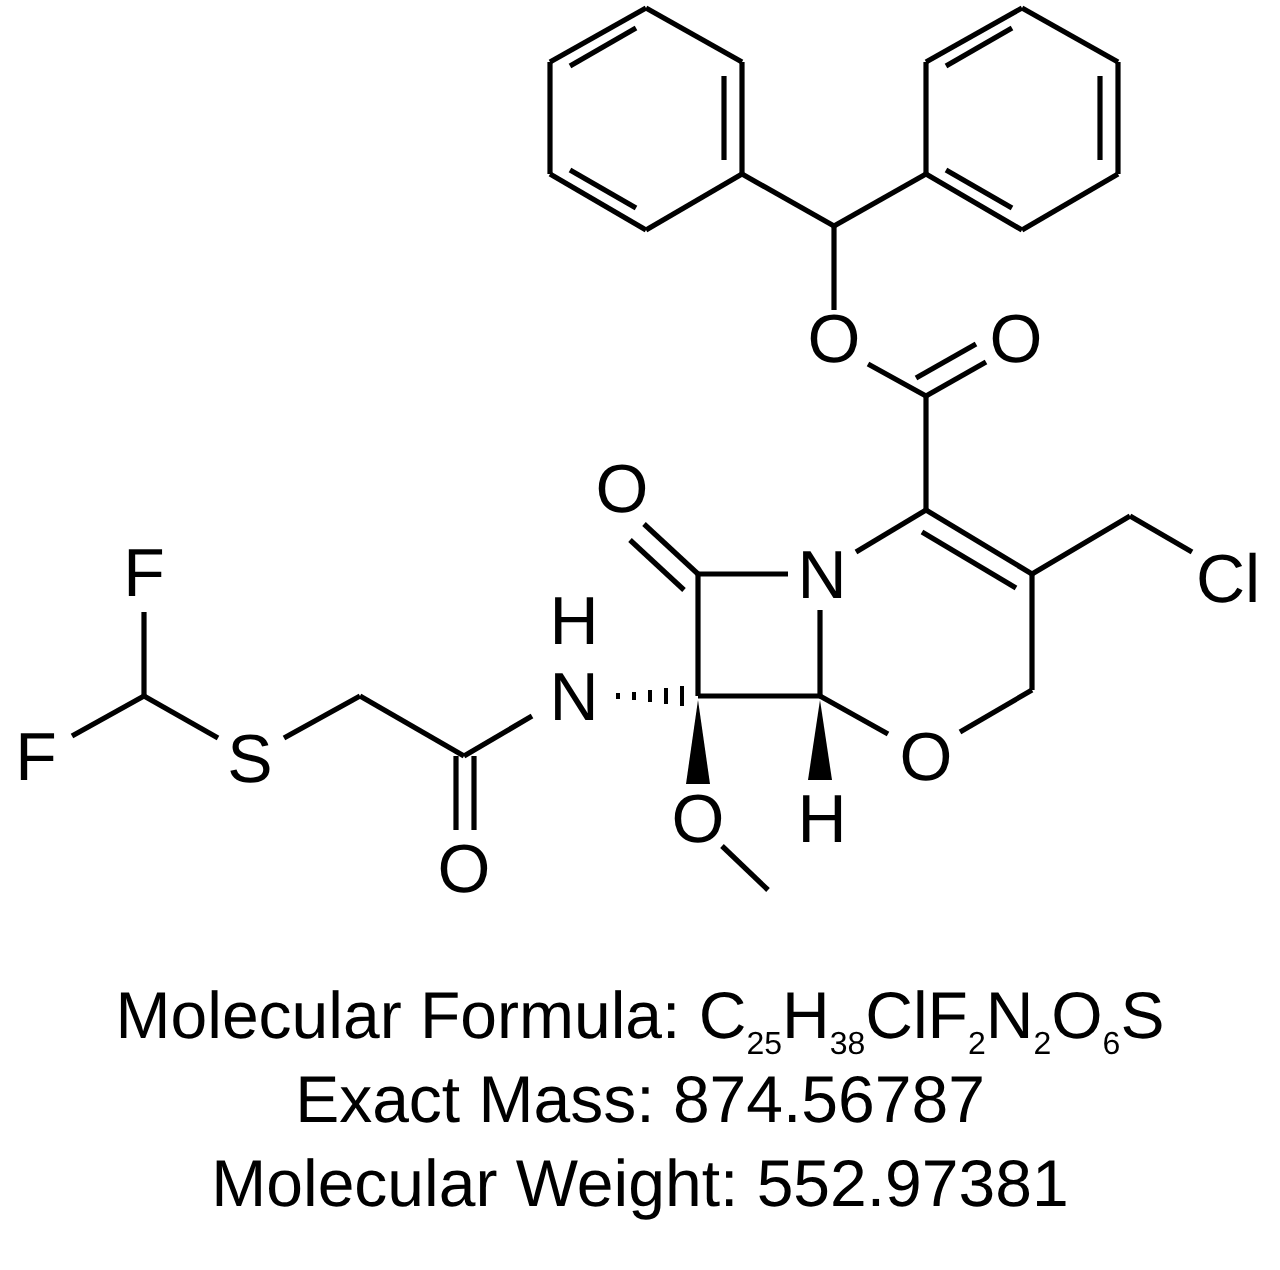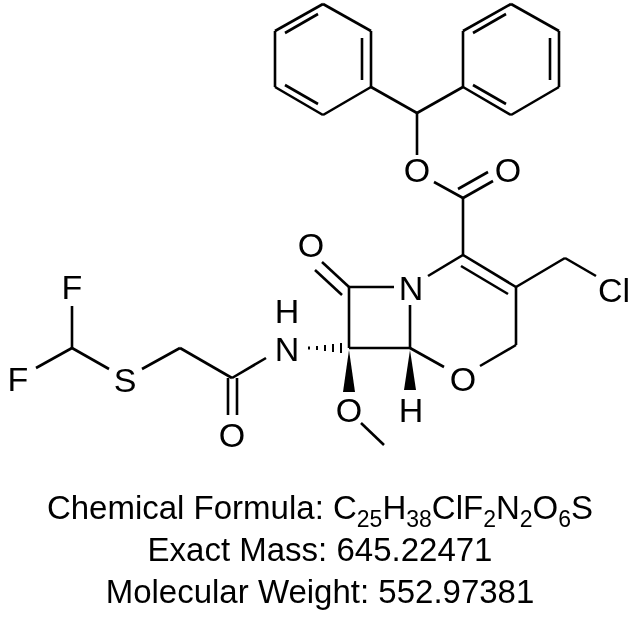--- a/index.html
+++ b/index.html
@@ -1,21 +1,21 @@
 <!DOCTYPE html>
 <html><head>
 <meta charset="utf-8">
 <style>
   html, body { margin: 0; padding: 0; background: #ffffff; }
   body { width: 640px; height: 635px; position: relative; overflow: hidden; font-family: "Liberation Sans", sans-serif; }
   #structure { position: absolute; left: 0; top: 0; }
   .bond { stroke: #000; stroke-width: 2.6; stroke-linecap: butt; fill: none; }
   .atom { font-family: "Liberation Sans", sans-serif; font-size: 34px; fill: #000; text-anchor: middle; dominant-baseline: central; }
   .caption { position: absolute; left: 0; width: 640px; text-align: center; font-size: 33px; color: #000; line-height: 40px; }
-  .caption sub { font-size: 23px; vertical-align: -8px; line-height: 0; }
+  .caption sub { font-size: 16px; vertical-align: -8px; line-height: 0; }
 </style>
 </head>
 <body>
 
 <svg id="structure" width="640" height="470" viewBox="0 0 640 470">
 
   <g>
     <line class="bond" x1="323" y1="4" x2="371" y2="31"></line>
     <line class="bond" x1="371" y1="31" x2="371" y2="87"></line>
     <line class="bond" x1="371" y1="87" x2="323" y2="115"></line>
@@ -97,16 +97,16 @@
   <text class="atom" x="72" y="287">F</text>
   <text class="atom" x="18" y="379">F</text>
   <text class="atom" x="125" y="380">S</text>
   <text class="atom" x="232" y="435">O</text>
   <text class="atom" x="349" y="410">O</text>
   <text class="atom" x="411" y="410">H</text>
   <text class="atom" x="463" y="379">O</text>
 </svg>
 
 <div class="caption" style="top:488px;">
-  <span>Chemical Formula: </span><span id="formula">C<sub>25</sub>H<sub>38</sub>ClF<sub>2</sub>N<sub>2</sub>O<sub>6</sub>S</span>
+  <span>Molecular Formula: </span><span id="formula">C<sub>25</sub>H<sub>38</sub>ClF<sub>2</sub>N<sub>2</sub>O<sub>6</sub>S</span>
 </div>
-<div class="caption" style="top:530px;">Exact Mass: 645.22471</div>
+<div class="caption" style="top:530px;">Exact Mass: 874.56787</div>
 <div class="caption" style="top:572px;">Molecular Weight: 552.97381</div>
 
 </body></html>

